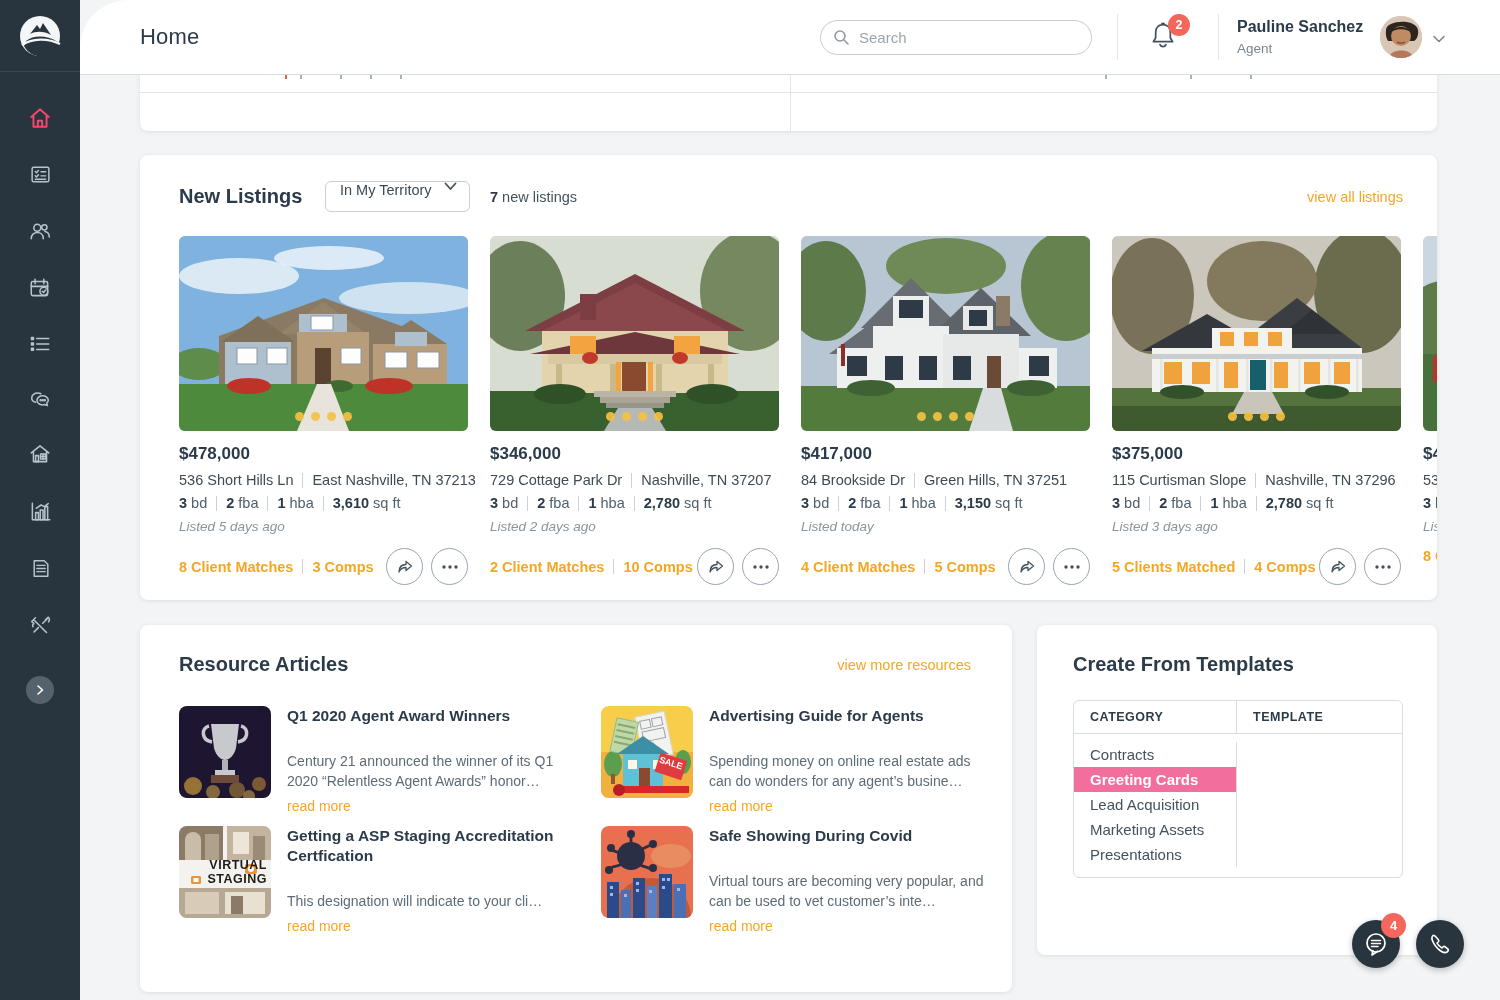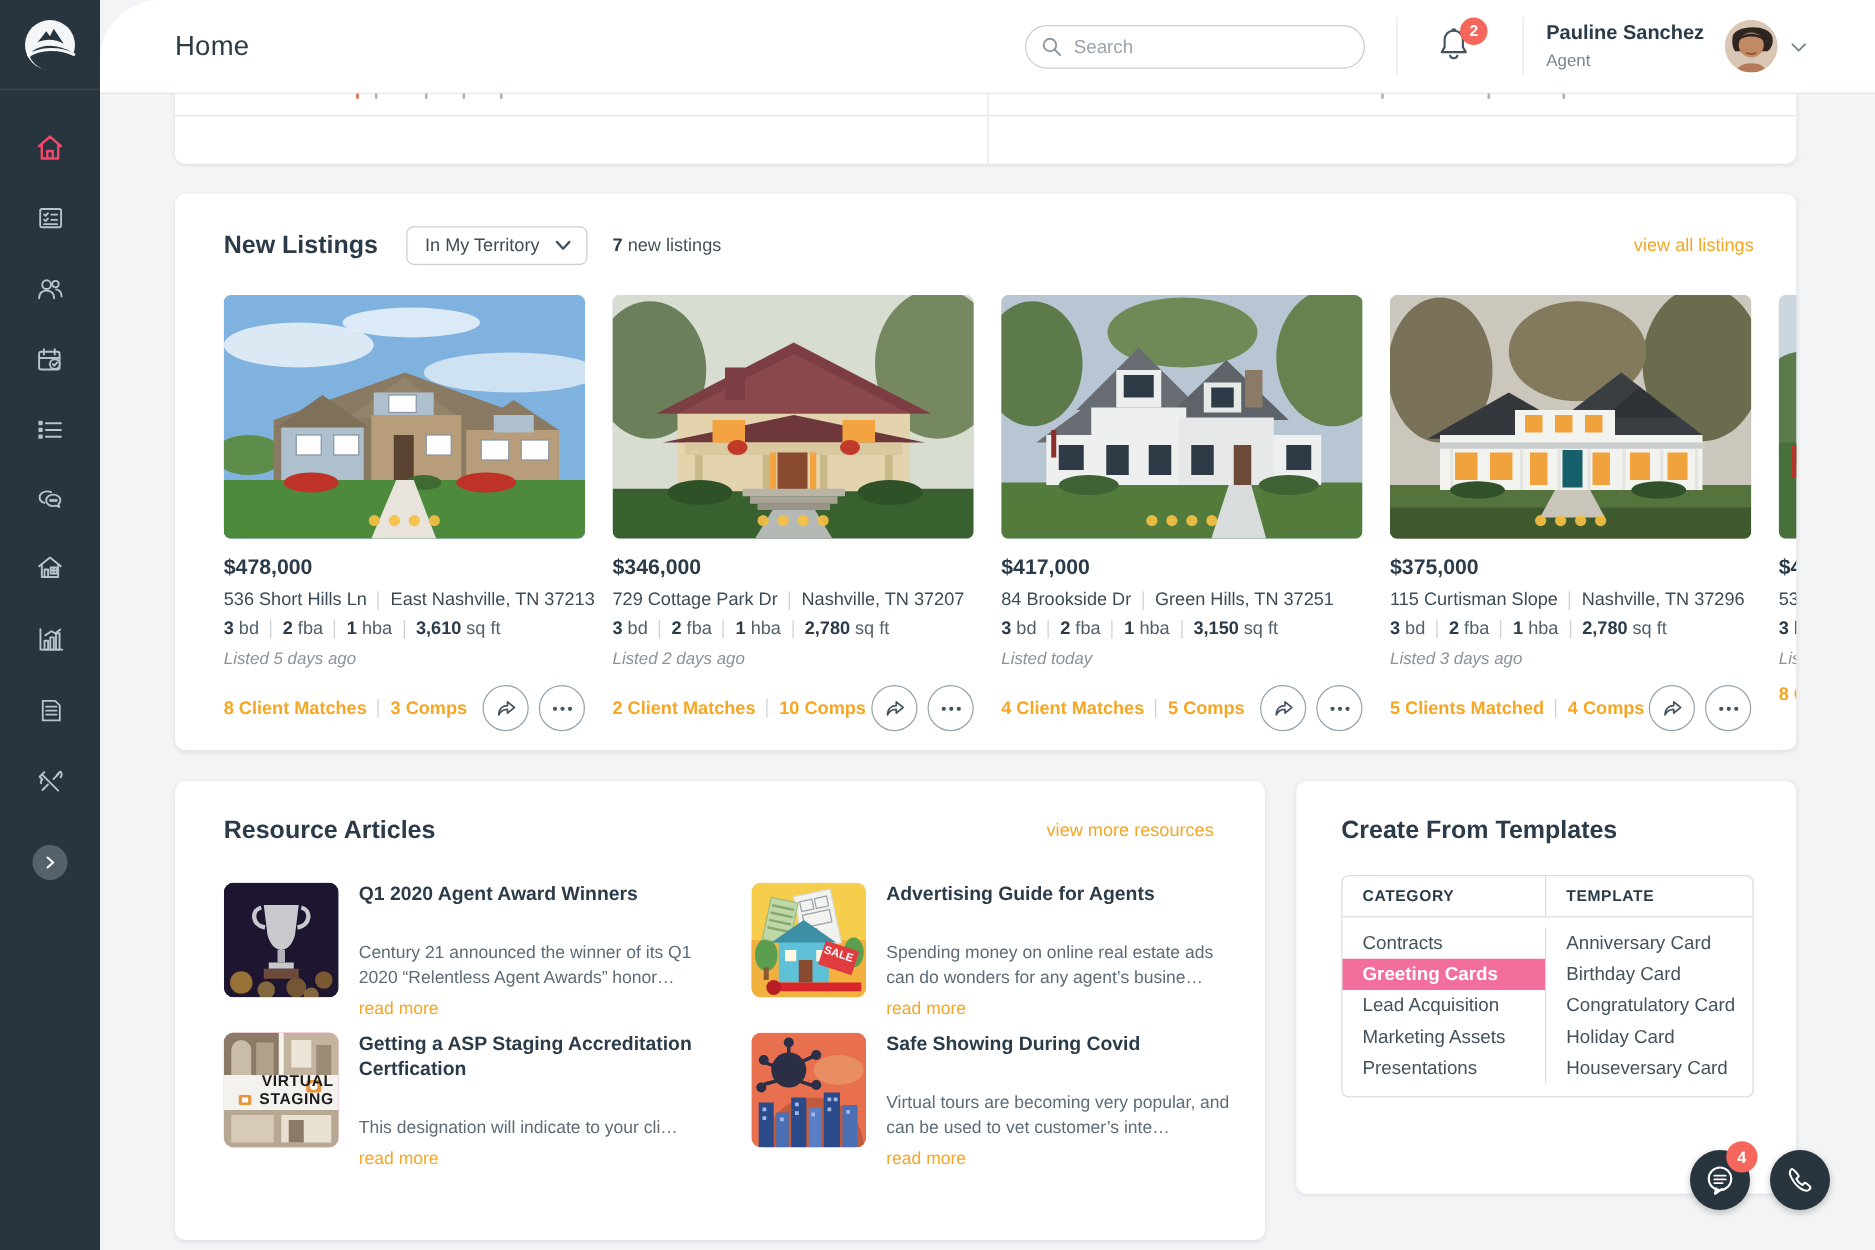--- a/index.html
+++ b/index.html
@@ -40,21 +40,21 @@
   .panel { position:absolute; background:#fff; border-radius:8px; box-shadow:0 1px 4px rgba(33,43,54,.10); }
   #cut-panel { left:140px; top:74px; width:1297px; height:57px; border-top-left-radius:0; border-top-right-radius:0; }
   #cut-panel .row-line { position:absolute; left:0; top:18px; width:100%; height:1px; background:#E2E5E8; }
   #cut-panel .col-line { position:absolute; left:650px; top:0; width:1px; height:100%; background:#E2E5E8; }
   .frag { position:absolute; top:0; width:2px; height:5px; background:#A8B1B8; }
 
   #listings-panel { left:140px; top:155px; width:1297px; height:445px; overflow:hidden; }
   .panel-title { font-size:20px; font-weight:700; color:#2C3B49; }
   #listings-title { position:absolute; left:39px; top:30px; }
   #territory-dd { position:absolute; left:185px; top:26px; width:145px; height:31px; border:1px solid #C9CFD4; border-radius:6px;
-                  background:#fff; display:flex; align-items:center; justify-content:space-between; padding:0 12px 0 14px;
+                  background:#fff; display:flex; justify-content:space-between; padding:0 12px 0 14px;
                   font-size:14.5px; color:#3C4A55; cursor:pointer; }
   #new-count { position:absolute; left:350px; top:34px; font-size:14.5px; color:#44525C; }
   #new-count b { font-weight:700; color:#2C3B49; }
   #view-all { position:absolute; right:34px; top:34px; font-size:14.5px; font-weight:500; color:#F5A623; cursor:pointer; }
 
   .card { position:absolute; top:81px; width:289px; }
   .photo { position:relative; width:289px; height:195px; border-radius:6px; overflow:hidden; cursor:pointer; background:#cfd8de; }
   .dots { position:absolute; left:0; right:0; bottom:10px; display:flex; justify-content:center; gap:7px; }
   .dots i { width:9px; height:9px; border-radius:50%; background:#F5C043; opacity:.92; }
   .price { margin-top:13px; font-size:17px; font-weight:700; color:#2C3B49; }
@@ -759,27 +759,20 @@
       <div class="th col-tpl">TEMPLATE</div>
     </div>
     <div id="tpl-body">
       <div class="col-cat">
         <div class="tcell">Contracts</div>
         <div class="tcell selected">Greeting Cards</div>
         <div class="tcell">Lead Acquisition</div>
         <div class="tcell">Marketing Assets</div>
         <div class="tcell">Presentations</div>
       </div>
-      <div class="col-tpl">
-        <div class="tcell">Anniversary Card</div>
-        <div class="tcell">Birthday Card</div>
-        <div class="tcell">Congratulatory Card</div>
-        <div class="tcell">Holiday Card</div>
-        <div class="tcell">Houseversary Card</div>
-      </div>
     </div>
   </div>
 </div>
 
 <div id="fab-chat" class="fab">
   <svg width="26" height="26" viewBox="0 0 26 26">
     <circle cx="13" cy="12" r="9" fill="none" stroke="#fff" stroke-width="1.7"></circle>
     <path d="M10 19 L9 24 L15 20" fill="none" stroke="#fff" stroke-width="1.7" stroke-linejoin="round"></path>
     <path d="M8.5 9.5 H17.5 M8.5 12.5 H17.5 M8.5 15.5 H15" stroke="#fff" stroke-width="1.5" stroke-linecap="round"></path>
   </svg>

